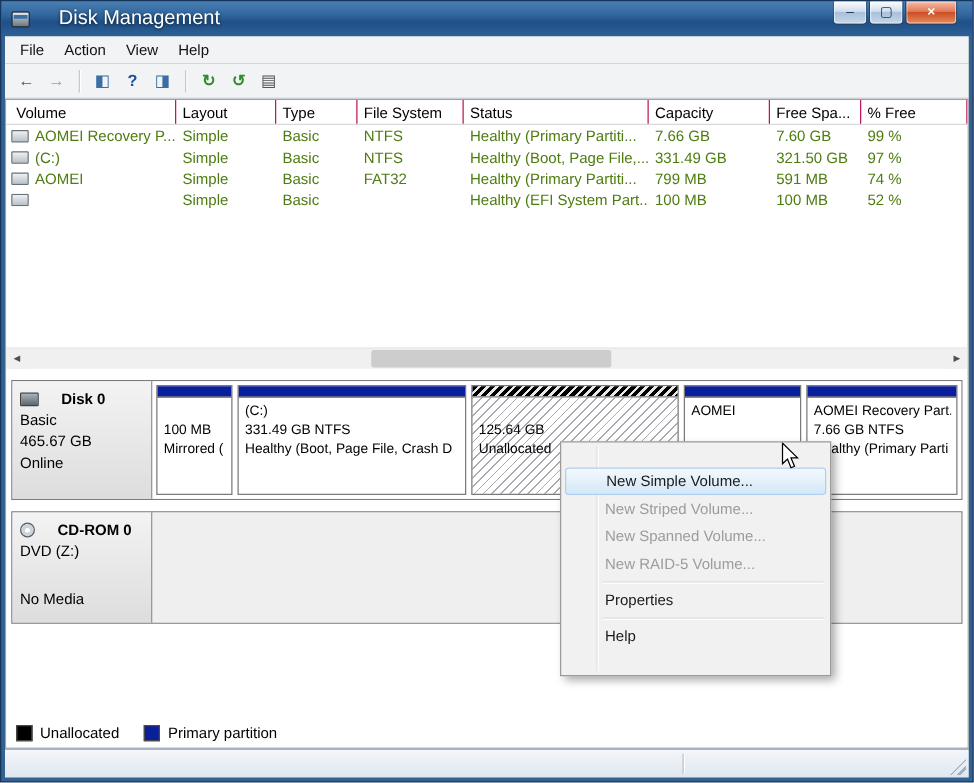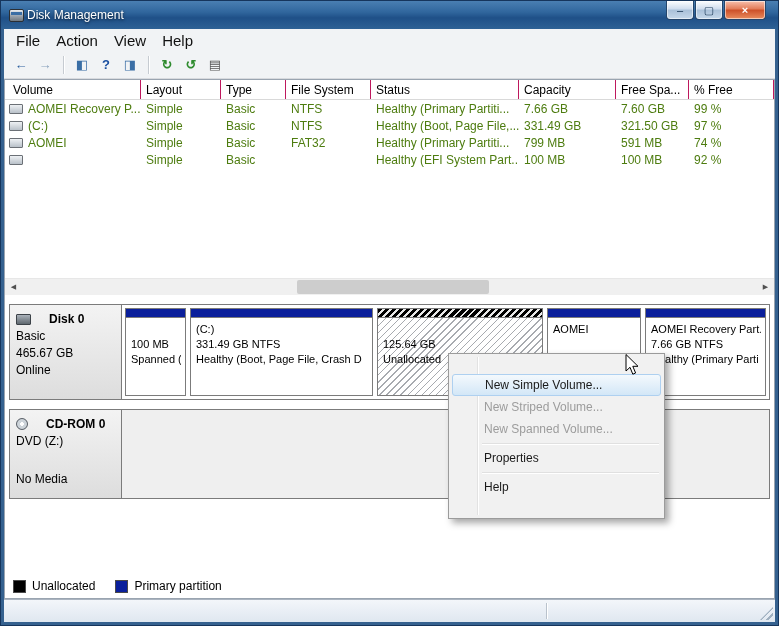--- a/index.html
+++ b/index.html
@@ -17,38 +17,38 @@
   }
   .title-icon{
     width:15px; height:13px; border:1px solid #2b2f34; border-radius:2px;
     background:linear-gradient(180deg,#e8ecf0,#9aa3ac 55%,#6f7880);
     position:relative; flex:0 0 auto;
   }
   .title-icon::after{
     content:""; position:absolute; left:1px; right:1px; top:2px; height:3px;
     background:#3a6ea5;
   }
-  .title-text{ color:#fff; font-size:12px; margin-left:3px; text-shadow:0 1px 3px rgba(0,0,0,.7); }
+  .title-text{ color:#fff; font-size:16px; margin-left:23px; text-shadow:0 1px 3px rgba(0,0,0,.7); }
   .win-btns{ position:absolute; top:0; right:12px; display:flex; }
   .win-btn{
     width:28px; height:19px; border:1px solid #24456b; border-top:none;
     border-radius:0 0 4px 4px; display:flex; align-items:center; justify-content:center;
     font-size:11px; line-height:1; color:#12304f;
     background:linear-gradient(180deg,#fdfeff,#cfdced 45%,#a9c0d8 50%,#c6d8ea);
     box-shadow:inset 0 0 0 1px rgba(255,255,255,.55);
     margin-left:1px;
   }
   .win-btn.close{
     width:42px; color:#fff; font-weight:bold;
     background:linear-gradient(180deg,#f7c0ad,#e27a57 45%,#cc4f28 50%,#e98c5e);
   }
   
   .menubar{
     position:absolute; left:3px; top:28px; right:3px; height:22px;
-    background:#f1f3f5; display:flex; align-items:center; padding-left:4px; font-size:15px; color:#111;
+    background:#f1f3f5; display:flex; align-items:center; padding-left:4px; font-size:12px; color:#111;
   }
   .menu-item{ padding:3px 8px; }
   .toolbar{
     position:absolute; left:3px; top:50px; right:3px; height:28px;
     background:#f1f3f5; border-bottom:1px solid #d8dade;
     display:flex; align-items:center; gap:2px; padding-left:6px;
   }
   .tb-sep{ width:1px; height:18px; background:#c6cbd1; box-shadow:1px 0 0 #fff; margin:0 5px; }
   .tb-btn{ width:22px; height:20px; display:flex; align-items:center; justify-content:center; font-size:13px; }
   .ic-blue{ color:#2c5f9e; font-weight:bold; }
@@ -249,21 +249,21 @@
         <div class="td vol">
             <span class="drive-ico"></span>
             <span></span>
           </div>
         <div class="td">Simple</div>
         <div class="td">Basic</div>
         <div class="td"></div>
         <div class="td">Healthy (EFI System Part...</div>
         <div class="td">100 MB</div>
         <div class="td">100 MB</div>
-        <div class="td">92 %</div>
+        <div class="td">52 %</div>
       </div>
     </div>
 
     <div class="hscroll">
       <div class="hs-btn hs-left">◀</div>
       <div class="hs-thumb"></div>
       <div class="hs-btn hs-right">▶</div>
     </div>
 
     <div class="graph">
@@ -277,21 +277,21 @@
           <div class="dl-line">Basic</div>
           <div class="dl-line">465.67 GB</div>
           <div class="dl-line">Online</div>
         </div>
         <div class="blocks">
           <div class="block b1">
             <div class="strip" style="background: rgb(10, 31, 155);"></div>
             <div class="body">
               <div></div>
               <div>100 MB</div>
-              <div>Spanned (</div>
+              <div>Mirrored (</div>
             </div>
           </div>
           <div class="block b2">
             <div class="strip" style="background: rgb(10, 31, 155);"></div>
             <div class="body">
               <div>(C:)</div>
               <div>331.49 GB NTFS</div>
               <div>Healthy (Boot, Page File, Crash D</div>
             </div>
           </div>
@@ -345,20 +345,21 @@
 
   <div class="statusbar">
     <span class="sb-div"></span>
     <span class="grip"></span>
   </div>
 
   <div class="context-menu">
     <div class="cm-item hl">New Simple Volume...</div>
     <div class="cm-item disabled">New Striped Volume...</div>
     <div class="cm-item disabled">New Spanned Volume...</div>
+    <div class="cm-item disabled">New RAID-5 Volume...</div>
     <div class="cm-sep"></div>
     <div class="cm-item">Properties</div>
     <div class="cm-sep"></div>
     <div class="cm-item">Help</div>
   </div>
 
   <svg class="cursor" width="16" height="22" viewBox="0 0 16 22">
     <path d="M1,0.5 L1,17 L5,13.3 L7.8,20.2 L10.6,19 L7.8,12.3 L13,12.3 Z" fill="#ffffff" stroke="#000000" stroke-width="1"></path>
   </svg>
 

